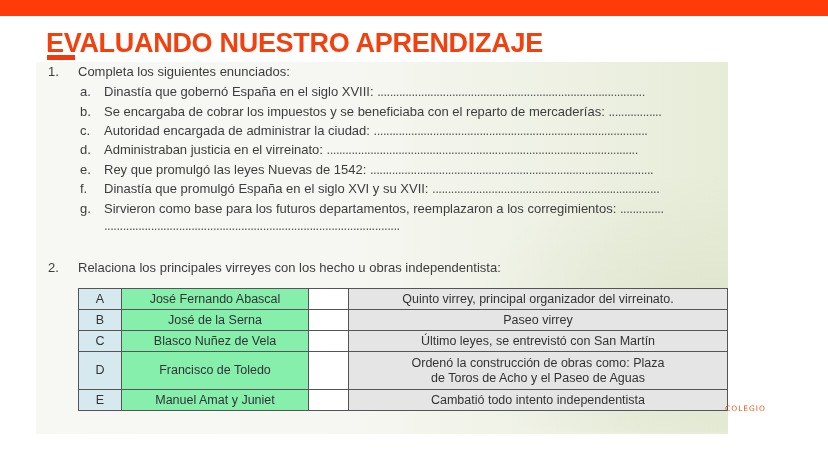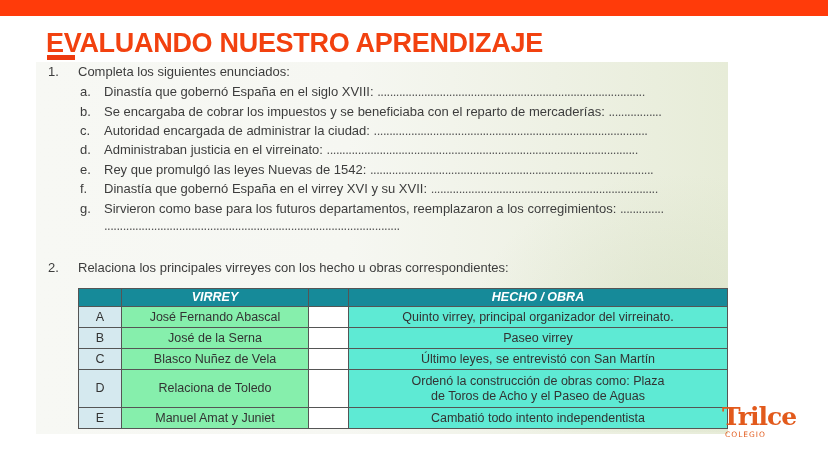--- a/index.html
+++ b/index.html
@@ -37,21 +37,21 @@
     table.vtable {
       position: absolute; left: 78px; top: 288px; width: 650px;
       border-collapse: collapse; font-family: "Liberation Sans", sans-serif;
       font-size: 12.5px; color: #333;
     }
     .vtable td, .vtable th { border: 1.5px solid #555; text-align: center; vertical-align: middle; padding: 0 4px; line-height: 15px; }
     .vtable th { background: #168a99; color: #ffffff; font-style: italic; font-weight: bold; height: 18px; font-size: 12.5px; }
     .vtable td.letter { background: #d5e9ef; width: 43px; }
     .vtable td.name { width: 187px; background: #86efac; }
     .vtable td.blank { width: 40px; background: #fff; }
-    .vtable td.fact { background: #5eead4; }
+    .vtable td.fact { background: #e5e5e5; }
     .vtable tr.r { height: 21px; }
     .vtable tr.r-tall { height: 38px; }
 
     .logo { position: absolute; left: 722px; top: 404px; }
     .logo-main { font-family: "DejaVu Serif", serif; font-weight: bold; font-size: 25px; color: #e25a1c; letter-spacing: -1px; line-height: 26px; }
     .logo-sub { font-family: "DejaVu Sans", sans-serif; font-weight: normal; font-size: 7.5px; color: #e25a1c; letter-spacing: 1px; margin-left: 3px; }
   </style>
 </head>
 <body>
 
@@ -81,72 +81,65 @@
 <div class="q-line" style="top:142px;left:0;width:828px;">
   <span class="sub-letter">d.</span>
   <span class="sub-text"><span>Administraban justicia en el virreinato:</span> <span class="dots">....................................................................................................</span></span>
 </div>
 <div class="q-line" style="top:162px;left:0;width:828px;">
   <span class="sub-letter">e.</span>
   <span class="sub-text"><span>Rey que promulgó las leyes Nuevas de 1542:</span> <span class="dots">...........................................................................................</span></span>
 </div>
 <div class="q-line" style="top:181px;left:0;width:828px;">
   <span class="sub-letter">f.</span>
-  <span class="sub-text"><span>Dinastía que gobernó España en el virrey XVI y su XVII:</span> <span class="dots">.........................................................................</span></span>
+  <span class="sub-text"><span>Dinastía que promulgó España en el siglo XVI y su XVII:</span> <span class="dots">.........................................................................</span></span>
 </div>
 <div class="q-line" style="top:201px;left:0;width:828px;">
   <span class="sub-letter">g.</span>
   <span class="sub-text"><span>Sirvieron como base para los futuros departamentos, reemplazaron a los corregimientos:</span> <span class="dots">..............</span></span>
 </div>
 <div class="q-line" style="top:218px;left:0;width:828px;">
   <span class="sub-text dots">...............................................................................................</span>
 </div>
 
 <div class="q-line" style="top:260px;left:0;width:828px;">
   <span class="q-num">2.</span>
-  <span class="q-text">Relaciona los principales virreyes con los hecho u obras correspondientes:</span>
+  <span class="q-text">Relaciona los principales virreyes con los hecho u obras independentista:</span>
 </div>
 
 <table class="vtable">
   <tbody>
-      <tr>
-    <th></th>
-    <th>VIRREY</th>
-    <th></th>
-    <th>HECHO / OBRA</th>
-  </tr>
   <tr class="r">
     <td class="letter">A</td>
     <td class="name">José Fernando Abascal</td>
     <td class="blank"></td>
     <td class="fact">Quinto virrey, principal organizador del virreinato.</td>
   </tr>
   <tr class="r">
     <td class="letter">B</td>
     <td class="name">José de la Serna</td>
     <td class="blank"></td>
     <td class="fact">Paseo virrey</td>
   </tr>
   <tr class="r">
     <td class="letter">C</td>
     <td class="name">Blasco Nuñez de Vela</td>
     <td class="blank"></td>
     <td class="fact">Último leyes, se entrevistó con San Martín</td>
   </tr>
   <tr class="r-tall">
     <td class="letter">D</td>
-    <td class="name">Relaciona de Toledo</td>
+    <td class="name">Francisco de Toledo</td>
     <td class="blank"></td>
     <td class="fact" style="padding:0 60px;">Ordenó la construcción de obras como: Plaza de Toros de Acho y el Paseo de Aguas</td>
   </tr>
   <tr class="r">
     <td class="letter">E</td>
     <td class="name">Manuel Amat y Juniet</td>
     <td class="blank"></td>
     <td class="fact">Cambatió todo intento independentista</td>
   </tr>
 </tbody>
   </table>
 
 <div class="logo">
-  <div class="logo-main">Trilce</div>
   <div class="logo-sub">COLEGIO</div>
 </div>
 
 </body></html>

